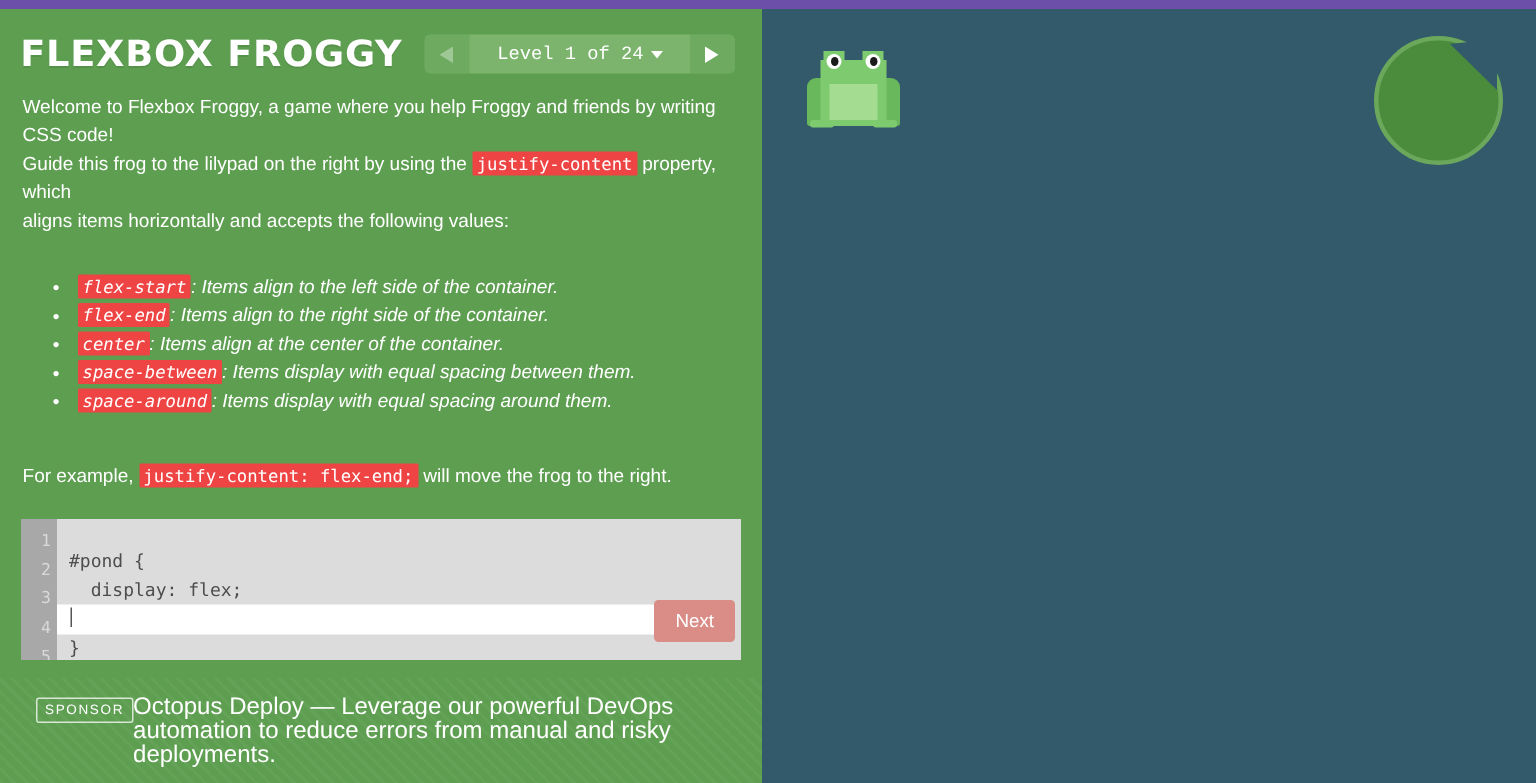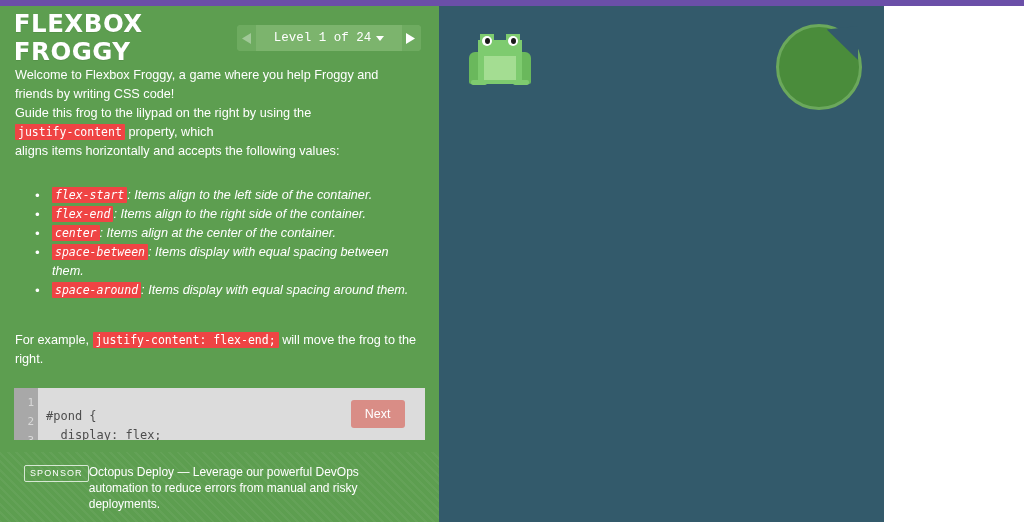--- a/index.html
+++ b/index.html
@@ -5,21 +5,21 @@
   * { box-sizing: border-box; margin: 0; padding: 0; }
 
   html, body {
     width: 1024px; height: 522px;
     overflow: hidden;
     font-family: "Liberation Sans", sans-serif;
   }
 
   #app {
     position: relative;
-    width: 884px; height: 522px;
+    width: 1024px; height: 522px;
     background: #5D9E50;
     display: flex;
   }
 
   
   #top-strip {
     position: absolute; top: 0; left: 0;
     width: 1024px; height: 6px;
     background: #6B4FA8;
     z-index: 50;
@@ -184,21 +184,21 @@
     display: inline-block;
     width: 1px;
     height: 13px;
     background: #555;
     vertical-align: -2px;
     margin-left: 1px;
   }
 
   #next-button {
     position: absolute;
-    right: 20px;
+    right: 4px;
     bottom: 12px;
     background: #D98D86;
     color: #ffffff;
     border: none;
     border-radius: 3px;
     font-size: 12.5px;
     font-family: "Liberation Sans", sans-serif;
     padding: 7px 14px;
     cursor: pointer;
     z-index: 5;
@@ -229,21 +229,21 @@
     font-size: 9px;
     letter-spacing: 1.1px;
     padding: 2px 5px;
     border-radius: 2px;
     flex-shrink: 0;
     line-height: 11px;
     margin-top: 1px;
   }
   #sponsor-text {
     color: #ffffff;
-    font-size: 12px;
+    font-size: 16px;
     line-height: 16px;
   }
 
   
   #pond {
     position: relative;
     width: 516px;
     height: 522px;
     background: #335A6B;
     display: flex;

